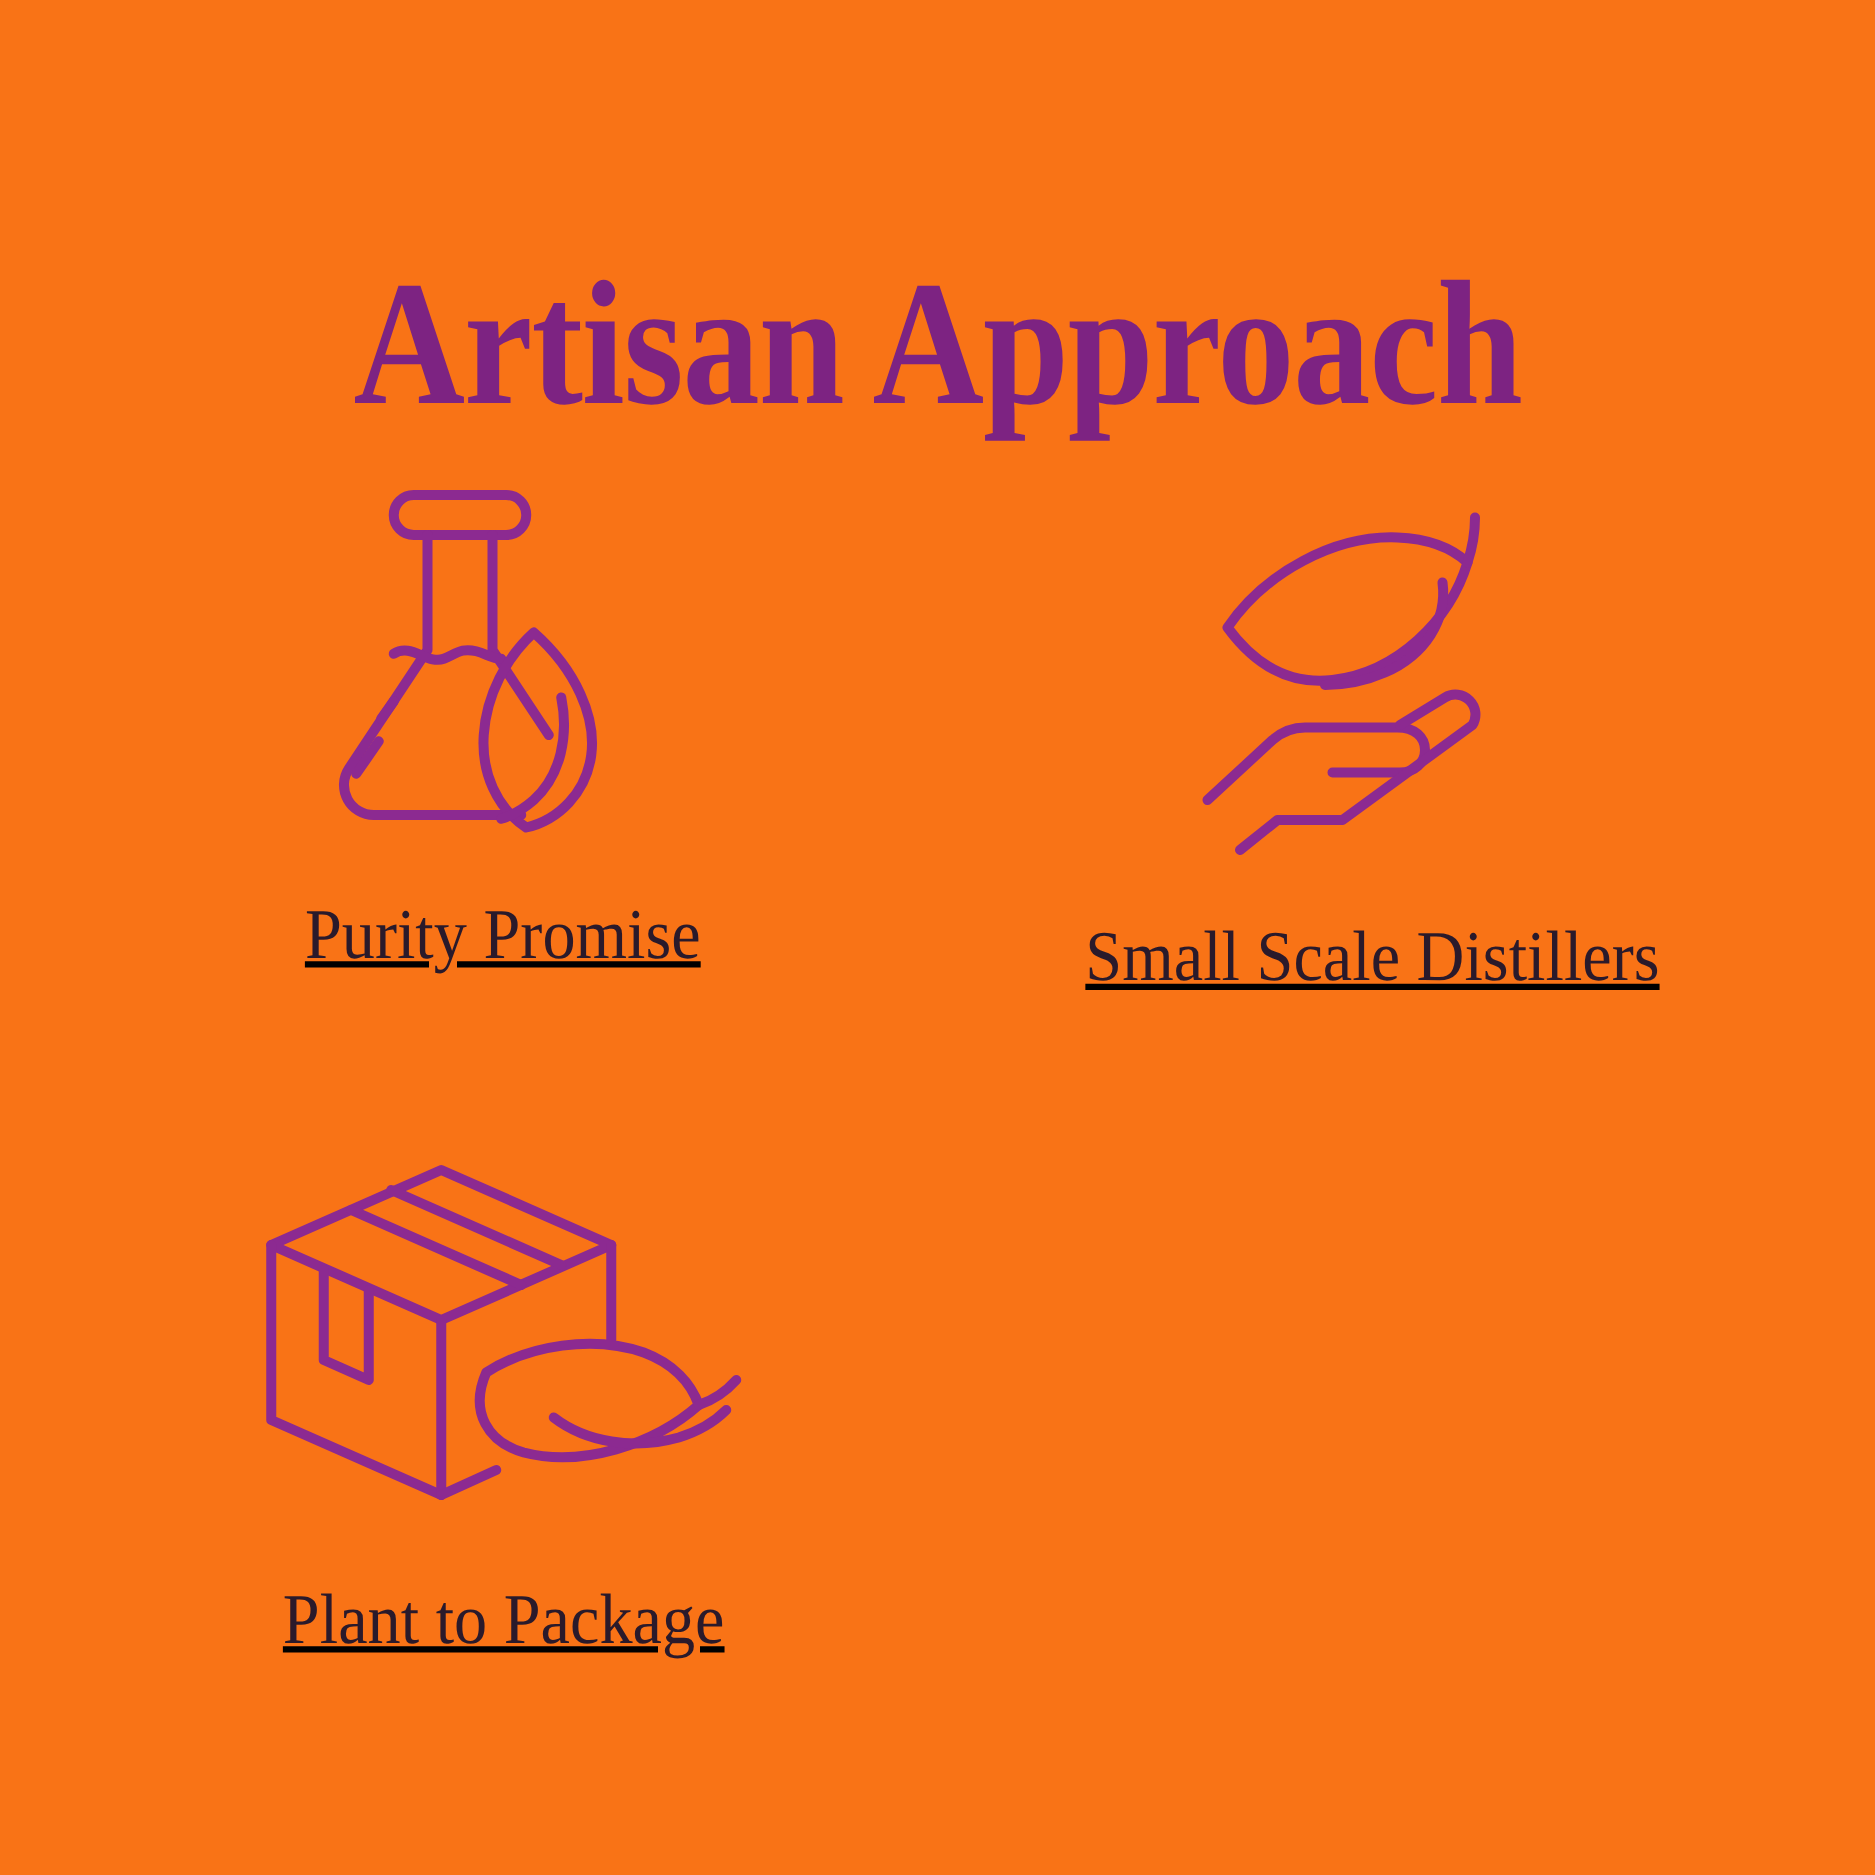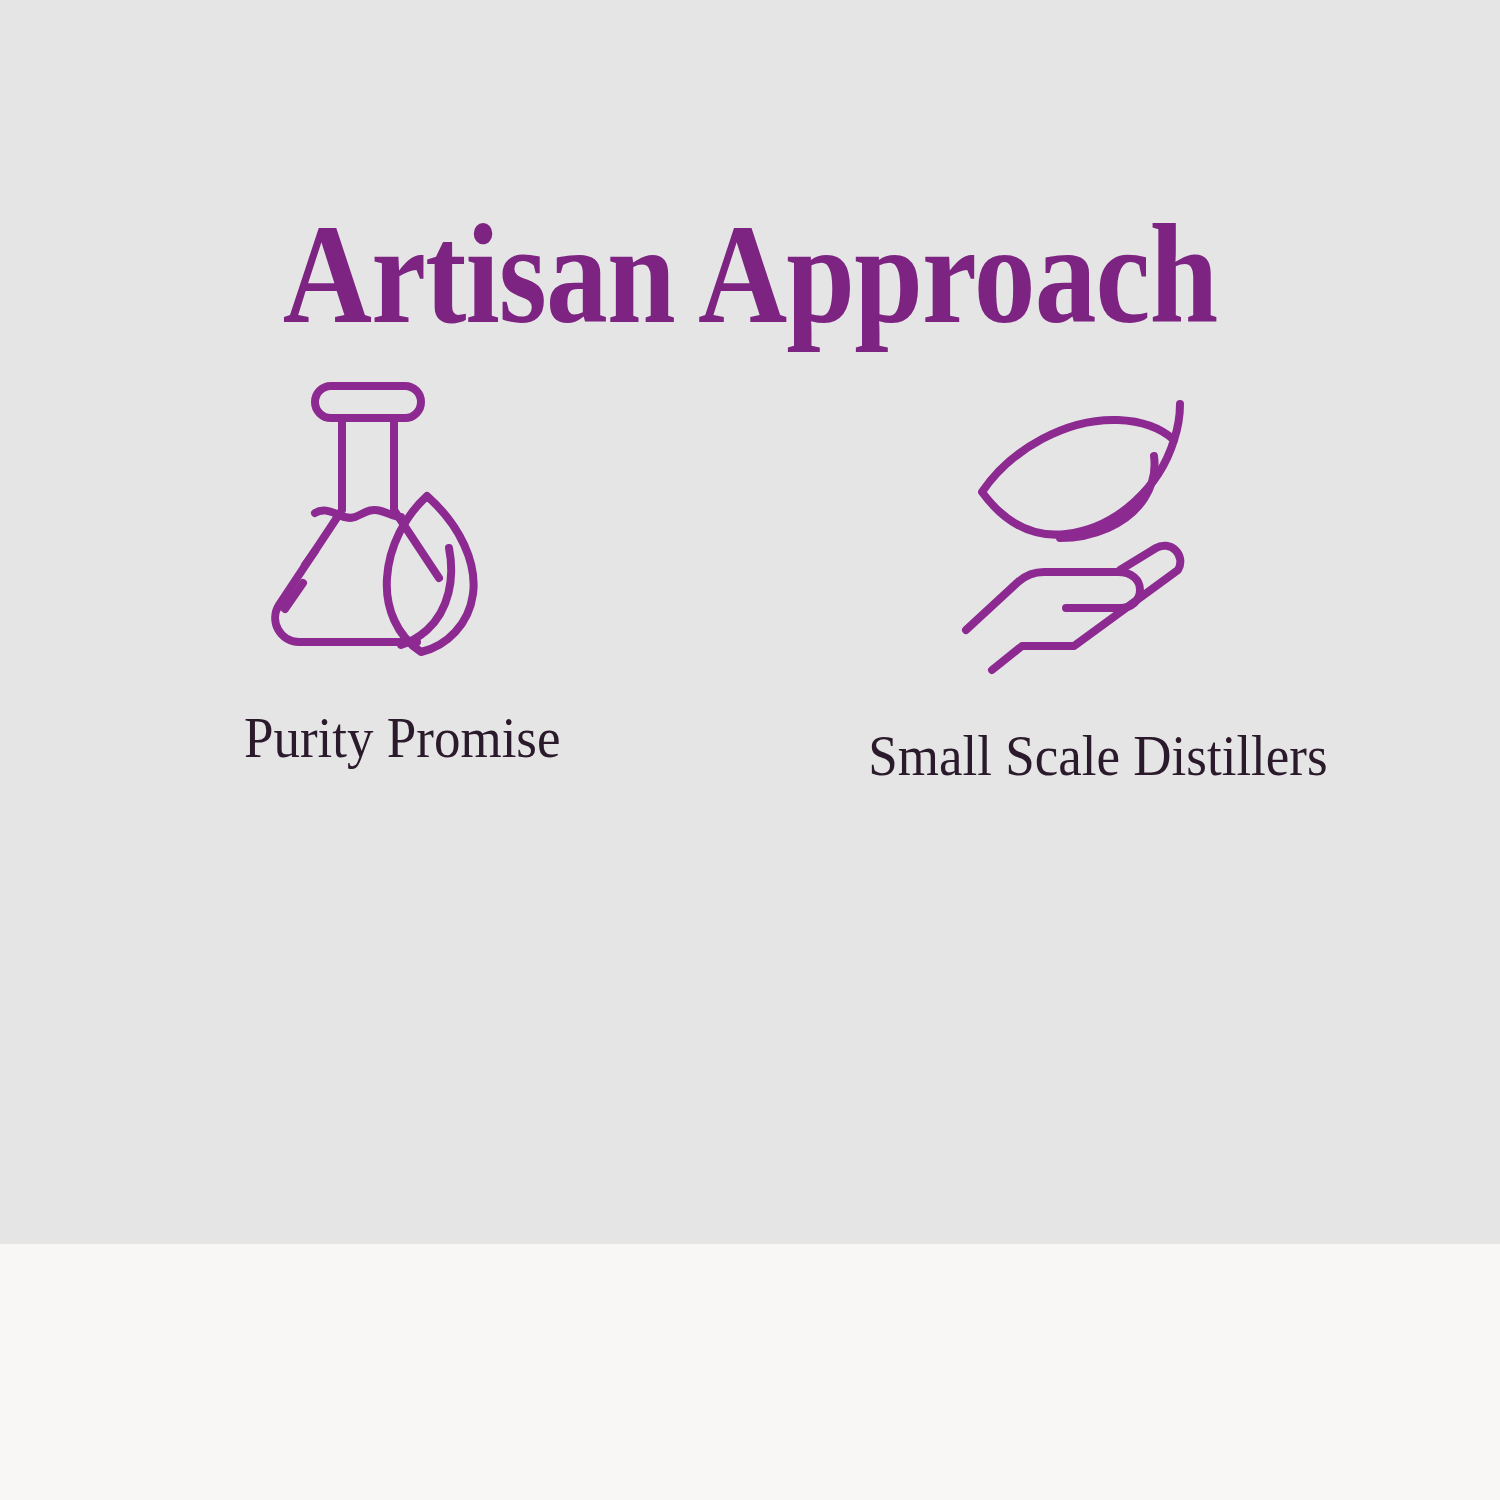--- a/index.html
+++ b/index.html
@@ -10,22 +10,22 @@
   body {
     width: 1500px;
     height: 1500px;
     background: #f8f7f6;
     font-family: "Liberation Serif", "DejaVu Serif", serif;
     overflow: hidden;
   }
   .page {
     position: relative;
     width: 1500px;
-    height: 1244px;
-    background: #e5e5e5;
+    height: 1500px;
+    background: #f97316;
     box-sizing: border-box;
   }
 
   
   .heading-wrap {
     position: absolute;
     top: 108px;
     left: 0;
     width: 1500px;
     text-align: center;
@@ -39,29 +39,30 @@
     line-height: 1.0;
     letter-spacing: -1px;
     transform: scaleX(0.87);
     transform-origin: center center;
     white-space: nowrap;
   }
 
   
   .grid {
     position: absolute;
-    top: 355px;
+    top: 365px;
     left: 70px;
     width: 1360px;
     height: 1060px;
     display: grid;
     grid-template-columns: 1fr 1fr;
     grid-template-rows: 1fr 1fr;
     column-gap: 30px;
     row-gap: 0px;
+    text-decoration: underline;
   }
   .cell {
     display: flex;
     flex-direction: column;
     align-items: center;
     justify-content: flex-start;
   }
   .icon-box {
     height: 310px;
     display: flex;
@@ -159,15 +160,47 @@
           <path class="stroke" d="M196 72 c4 30 -14 58 -46 72 c-16 7 -32 10 -48 10"></path>
 
           <path class="stroke" d="M8 246 l52 -48 c8 -7 16 -10 26 -10 h74 c14 0 22 8 22 18 c0 10 -8 18 -20 18 h-54"></path>
 
           <path class="stroke" d="M162 186 l36 -22 a16 16 0 0 1 22 22 l-104 76 h-52 l-30 24"></path>
         </svg>
       </div>
       <div class="label">Small Scale Distillers</div>
     </div>
 
+    <div class="cell cell-plant">
+      <div class="icon-box">
+        <svg width="400" height="290" viewBox="0 0 400 290">
+
+          <path class="stroke" d="M14 72 L150 12 L286 72 L150 132 z"></path>
+
+          <path class="stroke" d="M14 72 v140 l136 60"></path>
+
+          <path class="stroke" d="M286 72 v76"></path>
+
+          <path class="stroke" d="M150 132 v140"></path>
+
+          <path class="stroke" d="M150 272 l44 -20"></path>
+
+          <path class="stroke" d="M78 44 L214 104"></path>
+          <path class="stroke" d="M110 28 L246 88"></path>
+
+          <path class="stroke" d="M56 92 v72 l36 16 v-72"></path>
+
+          <path class="stroke" d="M186 174
+                 c34 -22 86 -30 126 -16
+                 c24 9 38 25 44 42
+                 c-36 32 -94 50 -140 38
+                 c-28 -8 -44 -32 -30 -64 z"></path>
+
+          <path class="stroke" d="M356 200 c12 -4 22 -11 30 -20"></path>
+
+          <path class="stroke" d="M240 210 c26 20 64 26 100 16 c16 -5 28 -12 38 -22"></path>
+        </svg>
+      </div>
+      <div class="label">Plant to Package</div>
+    </div>
 
   </div>
 </div>
 
 </body></html>

